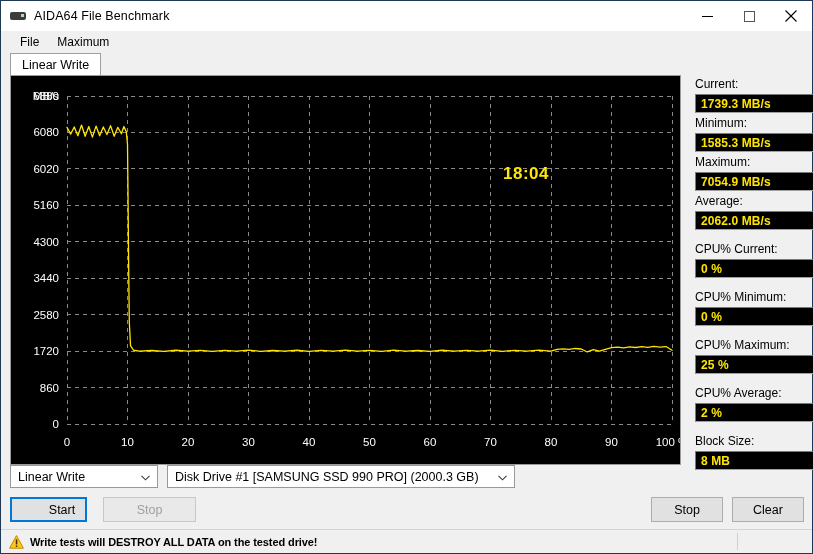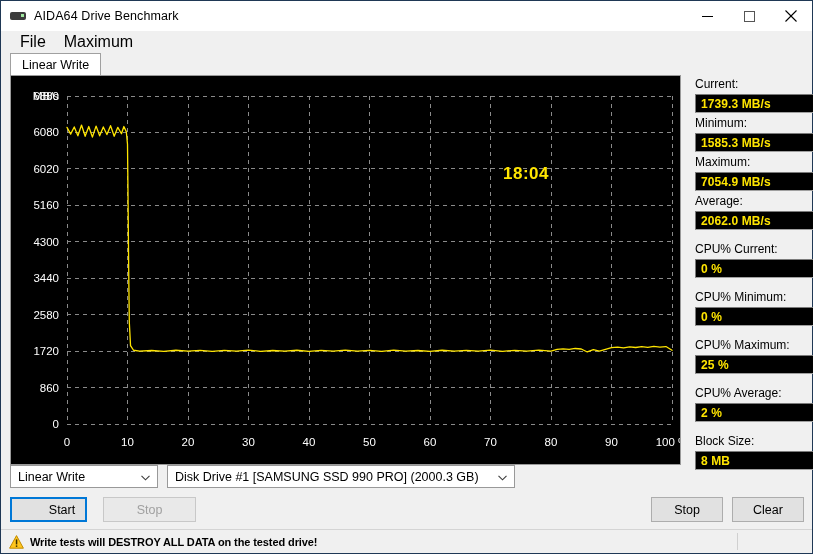--- a/index.html
+++ b/index.html
@@ -21,21 +21,21 @@
   .title-icon{width:16px;height:16px;margin-left:9px;margin-right:8px;position:relative;flex:none;}
   .drive-body{position:absolute;left:0;top:4px;width:16px;height:8px;background:#3c3c3c;border-radius:2px;}
   .drive-led{position:absolute;left:11px;top:6px;width:3px;height:3px;background:#9fe89f;}
   .title-text{font-size:12.5px;color:#000;letter-spacing:.1px;}
   .winbtns{margin-left:auto;display:flex;height:30px;}
   .winbtn{width:42px;height:30px;display:flex;align-items:center;justify-content:center;}
   .winbtn svg{display:block;}
 
   
   .menubar{height:22px;display:flex;align-items:center;padding-left:10px;background:#f0f0f0;flex:none;}
-  .menuitem{padding:2px 9px;font-size:16px;color:#000;text-align:center;}
+  .menuitem{padding:2px 9px;font-size:12px;color:#000;text-align:center;}
 
   
   .tabstrip{height:22px;padding-left:9px;display:flex;align-items:flex-end;background:#f0f0f0;flex:none;}
   .tab{
     height:21px;padding:0 11px;display:flex;align-items:center;
     background:#fff;border:1px solid #a0a0a0;border-bottom:none;
     font-size:12.5px;color:#000;
   }
 
   
@@ -98,21 +98,21 @@
 </head>
 <body>
 
 <div id="app">
 
   <div class="titlebar">
     <div class="title-icon">
       <div class="drive-body"></div>
         <div class="drive-led"></div>
     </div>
-    <div class="title-text">AIDA64 Drive Benchmark</div>
+    <div class="title-text">AIDA64 File Benchmark</div>
     <div class="winbtns">
       <div class="winbtn">
         <svg width="11" height="11" viewBox="0 0 11 11">
             <line x1="0" y1="5.5" x2="11" y2="5.5" stroke="#000" stroke-width="1"></line>
           </svg>
       </div>
       <div class="winbtn">
         <svg width="11" height="11" viewBox="0 0 11 11">
             <rect x="0.5" y="0.5" width="10" height="10" fill="none" stroke="#555" stroke-width="1"></rect>
           </svg>

